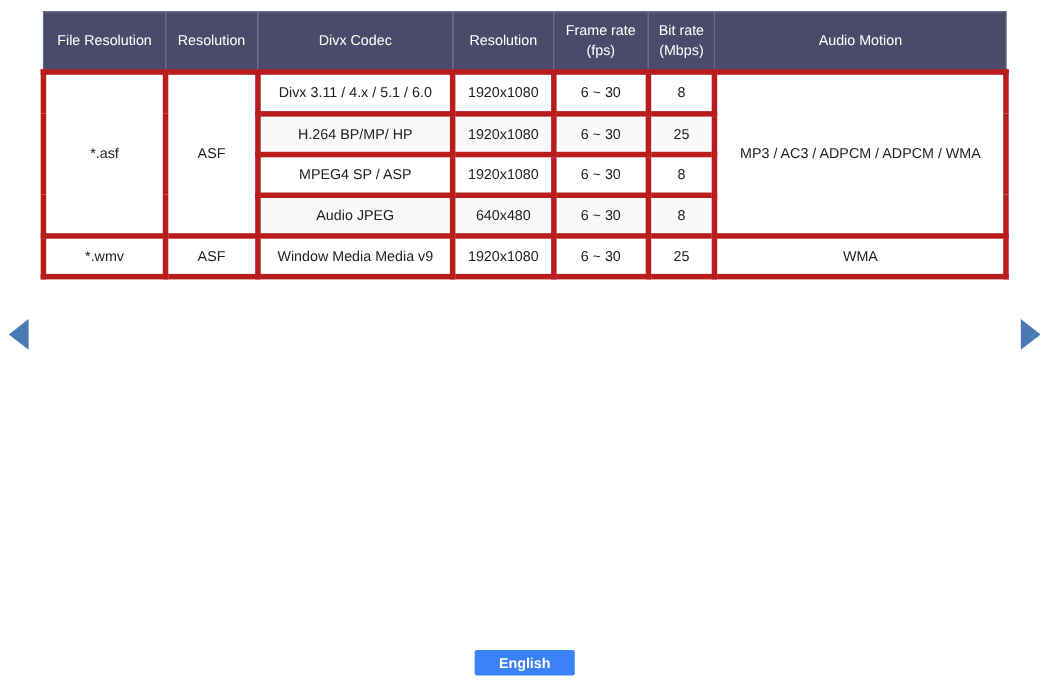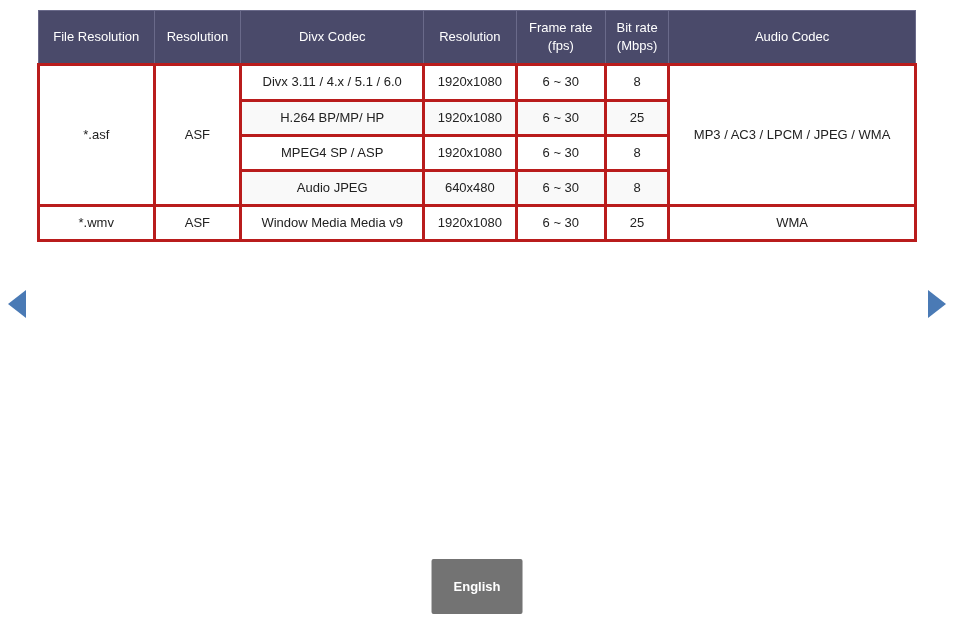--- a/index.html
+++ b/index.html
@@ -40,21 +40,21 @@
       background-color: #4a4a6a;
       color: #ffffff;
       text-align: center;
       padding: 8px 6px;
       border: 1px solid #6a6a8a;
       font-weight: normal;
       line-height: 1.4;
     }
 
     tbody td {
-      border: 3px solid #b91c1c;
+      border: 5px solid #b91c1c;
       text-align: center;
       padding: 7px 6px;
       vertical-align: middle;
       line-height: 1.4;
     }
 
     tbody tr:nth-child(even) {
       background-color: #f9f9f9;
     }
 
@@ -80,56 +80,56 @@
       border-bottom: 14px solid transparent;
       border-left: 18px solid #4a7ab5;
       cursor: pointer;
     }
 
     .language-badge {
       position: absolute;
       bottom: 10px;
       left: 50%;
       transform: translateX(-50%);
-      background-color: #737373;
+      background-color: #3b82f6;
       color: #ffffff;
-      padding: 20px 22px;
+      padding: 4px 22px;
       font-size: 13px;
       border-radius: 2px;
       font-weight: bold;
     }
   </style>
 </head>
 <body>
 
 <div class="page-wrapper">
 
   <div class="table-area">
     <table>
       <thead>
         <tr>
           <th>File Resolution</th>
           <th>Resolution</th>
           <th>Divx Codec</th>
           <th>Resolution</th>
           <th style="white-space: pre-line;">Frame rate<br>(fps)</th>
           <th style="white-space: pre-line; margin-top: 24px;">Bit rate<br>(Mbps)</th>
-          <th>Audio Codec</th>
+          <th>Audio Motion</th>
         </tr>
       </thead>
       <tbody>
 
         <tr>
           <td rowspan="4">*.asf</td>
           <td rowspan="4">ASF</td>
           <td>Divx 3.11 / 4.x / 5.1 / 6.0</td>
           <td>1920x1080</td>
           <td>6 ~ 30</td>
           <td>8</td>
-          <td rowspan="4">MP3 / AC3 / LPCM / JPEG / WMA</td>
+          <td rowspan="4">MP3 / AC3 / ADPCM / ADPCM / WMA</td>
         </tr>
         <tr>
           <td>H.264 BP/MP/ HP</td>
           <td>1920x1080</td>
           <td>6 ~ 30</td>
           <td>25</td>
         </tr>
         <tr>
           <td>MPEG4 SP / ASP</td>
           <td>1920x1080</td>

